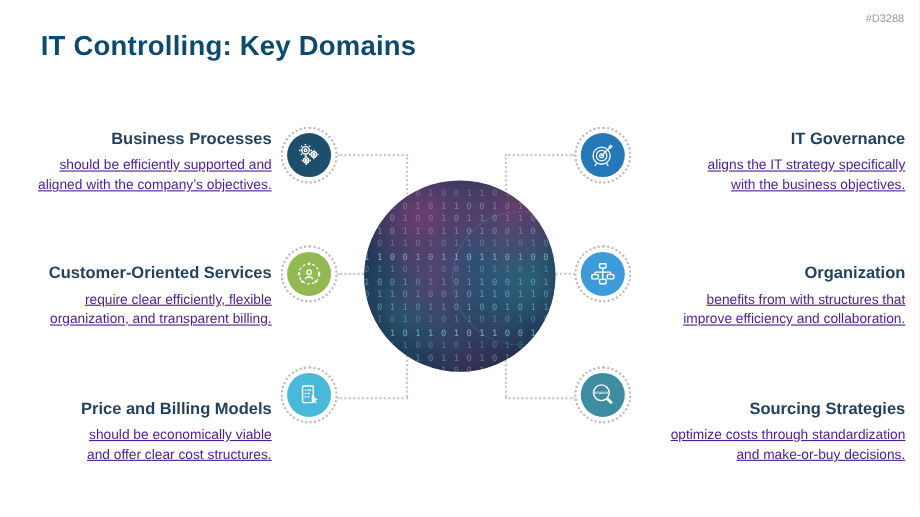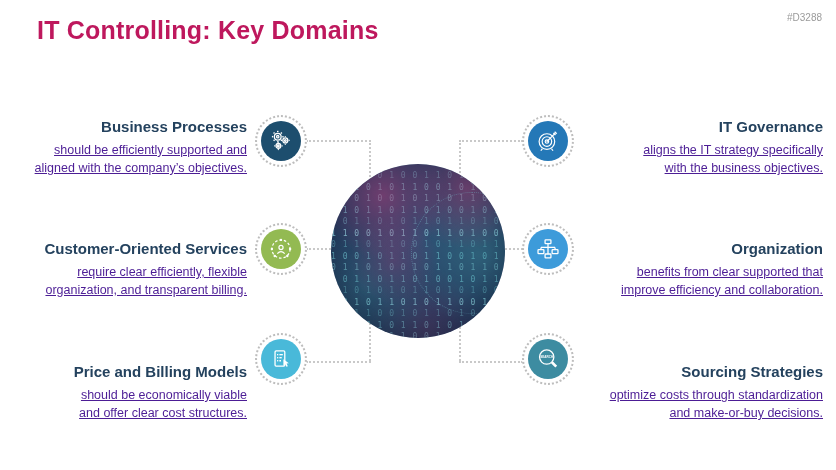--- a/index.html
+++ b/index.html
@@ -1,20 +1,20 @@
 <!DOCTYPE html>
 <html><head>
 <meta charset="utf-8">
 <style>
   html,body{margin:0;padding:0;}
   body{font-family:"Liberation Sans",sans-serif;background:#e9e9e9;}
   .slide{position:relative;width:836px;height:470px;background:#ffffff;overflow:hidden;}
 
   
-  .slide-title{position:absolute;left:37px;top:16px;font-size:25px;font-weight:700;color:#be185d;letter-spacing:.2px;}
+  .slide-title{position:absolute;left:37px;top:28px;font-size:25px;font-weight:700;color:#0c4a6e;letter-spacing:.2px;}
   .slide-tag{position:absolute;right:14px;top:12px;font-size:10px;color:#9b9b9b;}
 
   
   .item{position:absolute;width:215px;}
   .item h3{margin:0 0 4px 0;font-size:15px;font-weight:700;color:#24425e;line-height:20px;}
   .item p{margin:0;font-size:12.5px;color:#4c1d95;line-height:18px;text-decoration:underline;}
   .item.left{left:32px;text-align:right;}
   .item.right{left:588px;width:235px;text-align:right;}
   .row1{top:117px;} .row2{top:239px;} .row3{top:349px;margin-top:13px;}
 
@@ -109,21 +109,21 @@
        <span>and offer clear cost structures.</span></p>
   </div>
 
   <div class="item right row1">
     <h3>IT Governance</h3>
     <p><span>aligns the IT strategy specifically</span><br>
        <span>with the business objectives.</span></p>
   </div>
   <div class="item right row2">
     <h3>Organization</h3>
-    <p><span>benefits from clear supported that</span><br>
+    <p><span>benefits from with structures that</span><br>
        <span>improve efficiency and collaboration.</span></p>
   </div>
   <div class="item right row3">
     <h3>Sourcing Strategies</h3>
     <p><span>optimize costs through standardization</span><br>
        <span>and make-or-buy decisions.</span></p>
   </div>
 
   <div class="badge badge-l brow1">
     <div class="disc c-navy">

